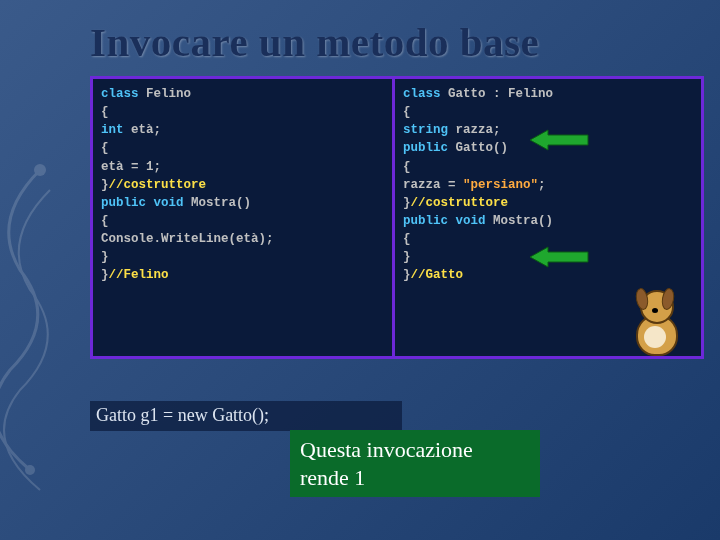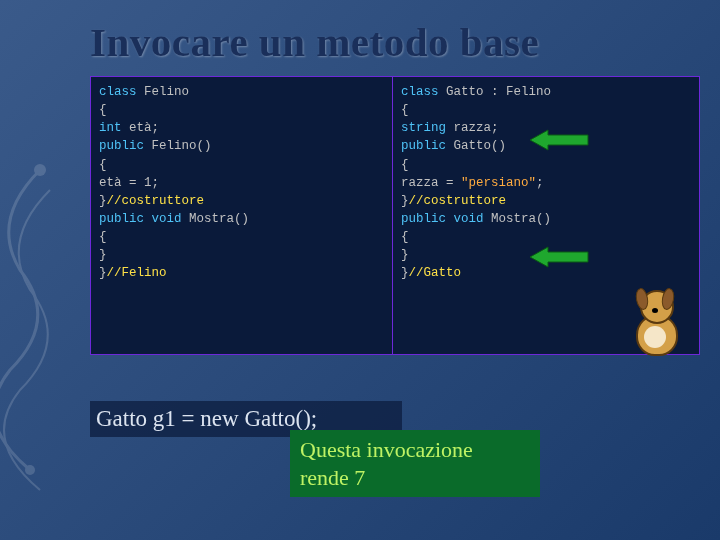--- a/index.html
+++ b/index.html
@@ -28,26 +28,27 @@
     right: 20px;
     font-size: 41px;
     font-weight: bold;
     color: #1a2f5a;
     text-shadow: 1px 1px 2px rgba(255,255,255,0.3);
     letter-spacing: 0.5px;
   }
   .code-box {
     position: absolute;
     background: #0a1a3a;
-    border: 1px solid #6d28d9;
+    border: 3px solid #6d28d9;
     font-family: 'Courier New', monospace;
     font-size: 12.5px;
     line-height: 1.45;
     padding: 6px 8px;
     color: #c0c0c0;
+    font-weight: bold;
   }
   .code-left {
     top: 76px;
     left: 90px;
     width: 290px;
     height: 265px;
   }
   .code-right {
     top: 76px;
     left: 392px;
@@ -56,33 +57,33 @@
   }
   .kw { color: #4fc3f7; }
   .cm { color: #fde047; }
   .str { color: #ffab40; }
   .bottom-left {
     position: absolute;
     top: 401px;
     left: 90px;
     width: 300px;
     font-family: 'Times New Roman', serif;
-    font-size: 23px;
+    font-size: 18px;
     color: #dce4f0;
     line-height: 1.2;
     background: rgba(10,26,58,0.7);
     padding: 4px 6px;
   }
   .call-box {
     position: absolute;
     top: 430px;
     left: 290px;
     width: 230px;
     background: #0a6b2a;
-    color: #bef264;
+    color: #ffffff;
     font-family: 'Times New Roman', serif;
     font-size: 22px;
     padding: 6px 10px;
     line-height: 1.25;
     z-index: 5;
   }
   .arrow-green {
     position: absolute;
     z-index: 6;
   }
@@ -146,26 +147,26 @@
     <circle cx="90" cy="350" r="5" fill="#ffffff"></circle>
   </svg>
 </div>
 
 <div class="title">Invocare un metodo base</div>
 
 <div class="code-box code-left" id="code-left">
     <div><span class="kw">class</span> Felino</div>
     <div>{</div>
     <div> <span class="kw">int</span> età;</div>
-    <div> <span class="kw">public</span> Felino()</div>
     <div> {</div>
     <div>   età = 1;</div>
     <div> }<span class="cm">//costruttore</span></div>
     <div> <span class="kw">public void</span> Mostra()</div>
     <div> {</div>
+    <div>  Console.WriteLine(età);</div>
     <div> }</div>
     <div>}<span class="cm">//Felino</span></div>
   </div>
 <div class="code-box code-right" id="code-right">
     <div><span class="kw">class</span> Gatto : Felino</div>
     <div>{</div>
     <div> <span class="kw">string</span> razza;</div>
     <div> <span class="kw">public</span> Gatto()</div>
     <div> {</div>
     <div>   razza = <span class="str">"persiano"</span>;</div>
@@ -183,21 +184,21 @@
 <svg class="arrow-green" style="left:530px;top:245px;width:60px;height:24px">
   <polygon points="0,12 18,2 18,7 58,7 58,17 18,17 18,22" fill="#1fa82e" stroke="#0a5a14" stroke-width="1"></polygon>
 </svg>
 
 <div class="bottom-left">
   <div>Gatto g1 = new Gatto();</div>
 </div>
 
 <div class="call-box">
   <div>Questa invocazione</div>
-  <div>rende 7</div>
+  <div>rende 1</div>
 </div>
 
 <div class="dog">
   <div class="dog-body"></div>
   <div class="dog-belly"></div>
   <div class="dog-head"></div>
   <div class="dog-ear l"></div>
   <div class="dog-ear r"></div>
   <div class="dog-nose"></div>
 </div>

